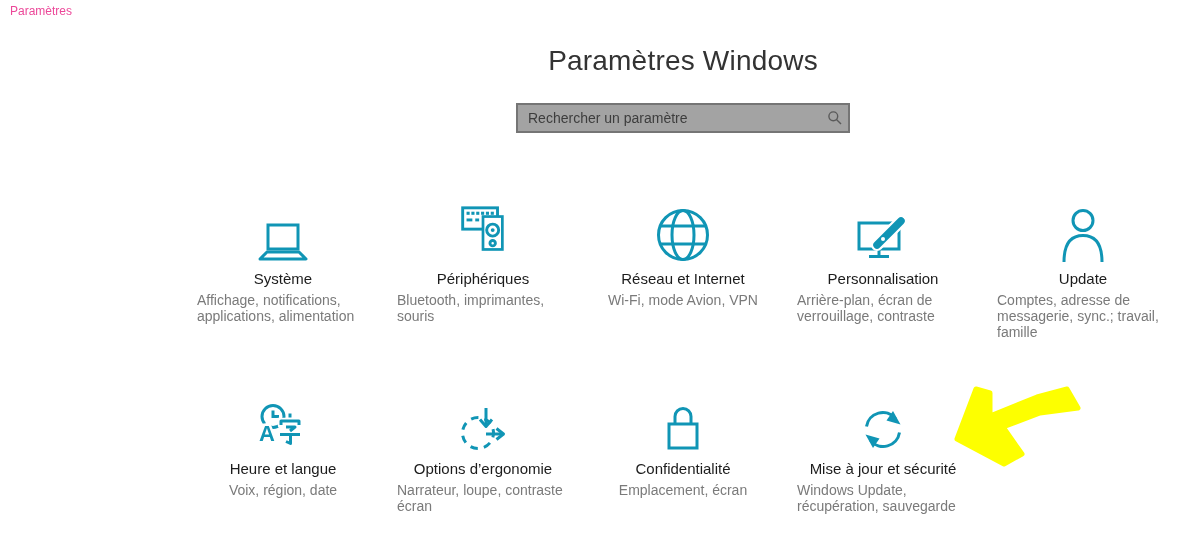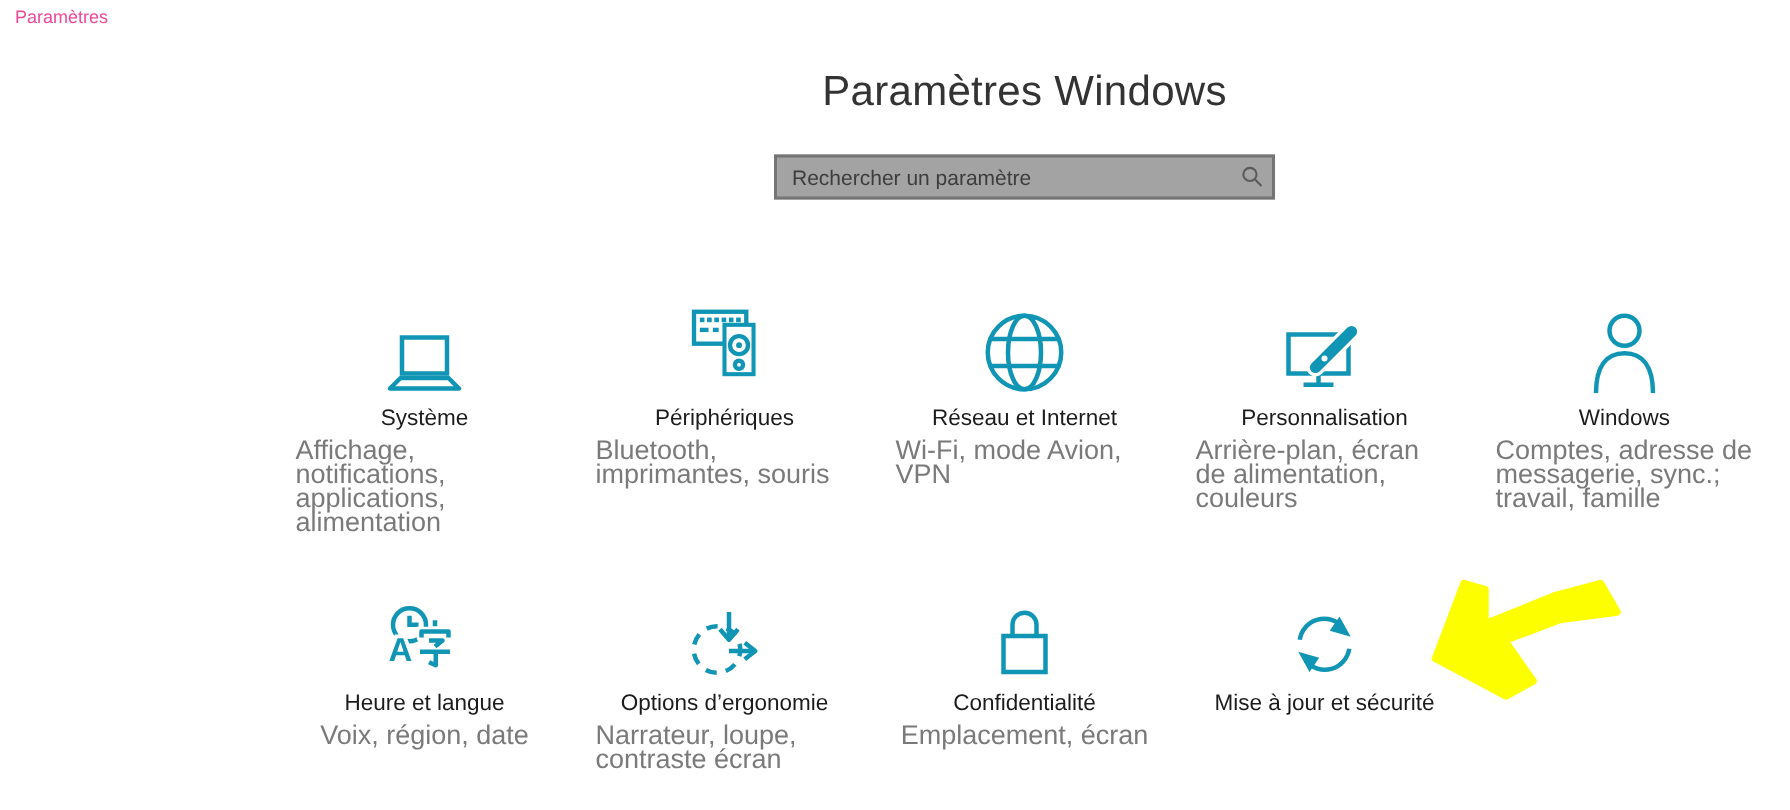--- a/index.html
+++ b/index.html
@@ -26,21 +26,21 @@
 
   .tile-row{position:absolute;display:flex;}
   .row1{left:183px;top:205px;width:1000px;}
   .row2{left:183px;top:403px;width:800px;}
   .tile{width:200px;display:flex;flex-direction:column;align-items:center;
     text-align:left;cursor:pointer;}
   .icon-box{display:flex;align-items:flex-end;justify-content:center;overflow:visible;}
   .row1 .icon-box{height:58px;}
   .row2 .icon-box{height:50px;}
   .tile-label{margin-top:7px;font-size:15px;color:#1c1c1c;line-height:17px;white-space:nowrap;}
-  .tile-desc{margin-top:5px;font-size:18px;line-height:16px;color:#7a7a7a;max-width:172px;}
+  .tile-desc{margin-top:5px;font-size:14px;line-height:16px;color:#7a7a7a;max-width:172px;}
 
   .ic{stroke:var(--accent);fill:none;stroke-width:3;}
   .ic-fill{fill:var(--accent);stroke:none;}
   .halo{stroke:#fff;fill:none;}
 
   .annotation-arrow{position:absolute;left:948px;top:381px;width:136px;height:92px;pointer-events:none;}
 </style>
 </head>
 <body>
 
@@ -113,31 +113,31 @@
         <svg width="52" height="50" viewBox="0 0 52 50">
           <rect class="ic" x="2" y="10" width="40" height="26" stroke-width="2.7"></rect>
           <line class="ic" x1="22" y1="36" x2="22" y2="43" stroke-width="2.7"></line>
           <line class="ic" x1="12" y1="43.5" x2="32" y2="43.5" stroke-width="2.7"></line>
           <line class="halo" x1="20" y1="32" x2="44" y2="8" stroke-width="12" stroke-linecap="round"></line>
           <line x1="20" y1="32" x2="44" y2="8" stroke="var(--accent)" stroke-width="7.5" stroke-linecap="round"></line>
           <circle cx="26" cy="26" r="2" fill="#ffffff"></circle>
         </svg>
       </div>
       <div class="tile-label">Personnalisation</div>
-      <div class="tile-desc">Arrière-plan, écran de alimentation, couleurs</div>
+      <div class="tile-desc">Arrière-plan, écran de verrouillage, contraste</div>
     </div>
 
     <div class="tile">
       <div class="icon-box">
         <svg width="44" height="55" viewBox="0 0 44 55">
           <circle class="ic" cx="22" cy="12.5" r="10" stroke-width="3.2"></circle>
           <path class="ic" d="M3,54 C3,36 10,27.5 22,27.5 C34,27.5 41,36 41,54" stroke-width="3.2"></path>
         </svg>
       </div>
-      <div class="tile-label">Windows</div>
+      <div class="tile-label">Update</div>
       <div class="tile-desc">Comptes, adresse de messagerie, sync.; travail, famille</div>
     </div>
   </div>
 
   <div class="tile-row row2">
 
     <div class="tile">
       <div class="icon-box">
         <svg width="52" height="50" viewBox="0 0 52 50">
           <circle class="ic" cx="16" cy="13.5" r="11" stroke-width="2.6"></circle>
@@ -191,20 +191,21 @@
     <div class="tile">
       <div class="icon-box">
         <svg width="48" height="47" viewBox="0 0 48 47">
           <path class="ic" d="M7.5,20.5 A16.5,16.5 0 0 1 36.5,12.5" stroke-width="3.4"></path>
           <polygon class="ic-fill" points="41.5,18.5 34,5 27.5,14.5"></polygon>
           <path class="ic" d="M40.5,26.5 A16.5,16.5 0 0 1 11.5,34.5" stroke-width="3.4"></path>
           <polygon class="ic-fill" points="6.5,28.5 14,42 20.5,32.5"></polygon>
         </svg>
       </div>
       <div class="tile-label">Mise à jour et sécurité</div>
+      <div class="tile-desc">Windows Update, récupération, sauvegarde</div>
     </div>
   </div>
 
   <svg class="annotation-arrow" viewBox="948 381 136 92">
     <polygon points="957,439 976,389 990,393 990,416 1037,397 1067,389 1078,408 1040,413 1003,427 1022,454 1004,464" fill="var(--arrow)" stroke="var(--arrow)" stroke-width="5" stroke-linejoin="round"></polygon>
   </svg>
 
 </div>
 
 </body></html>

